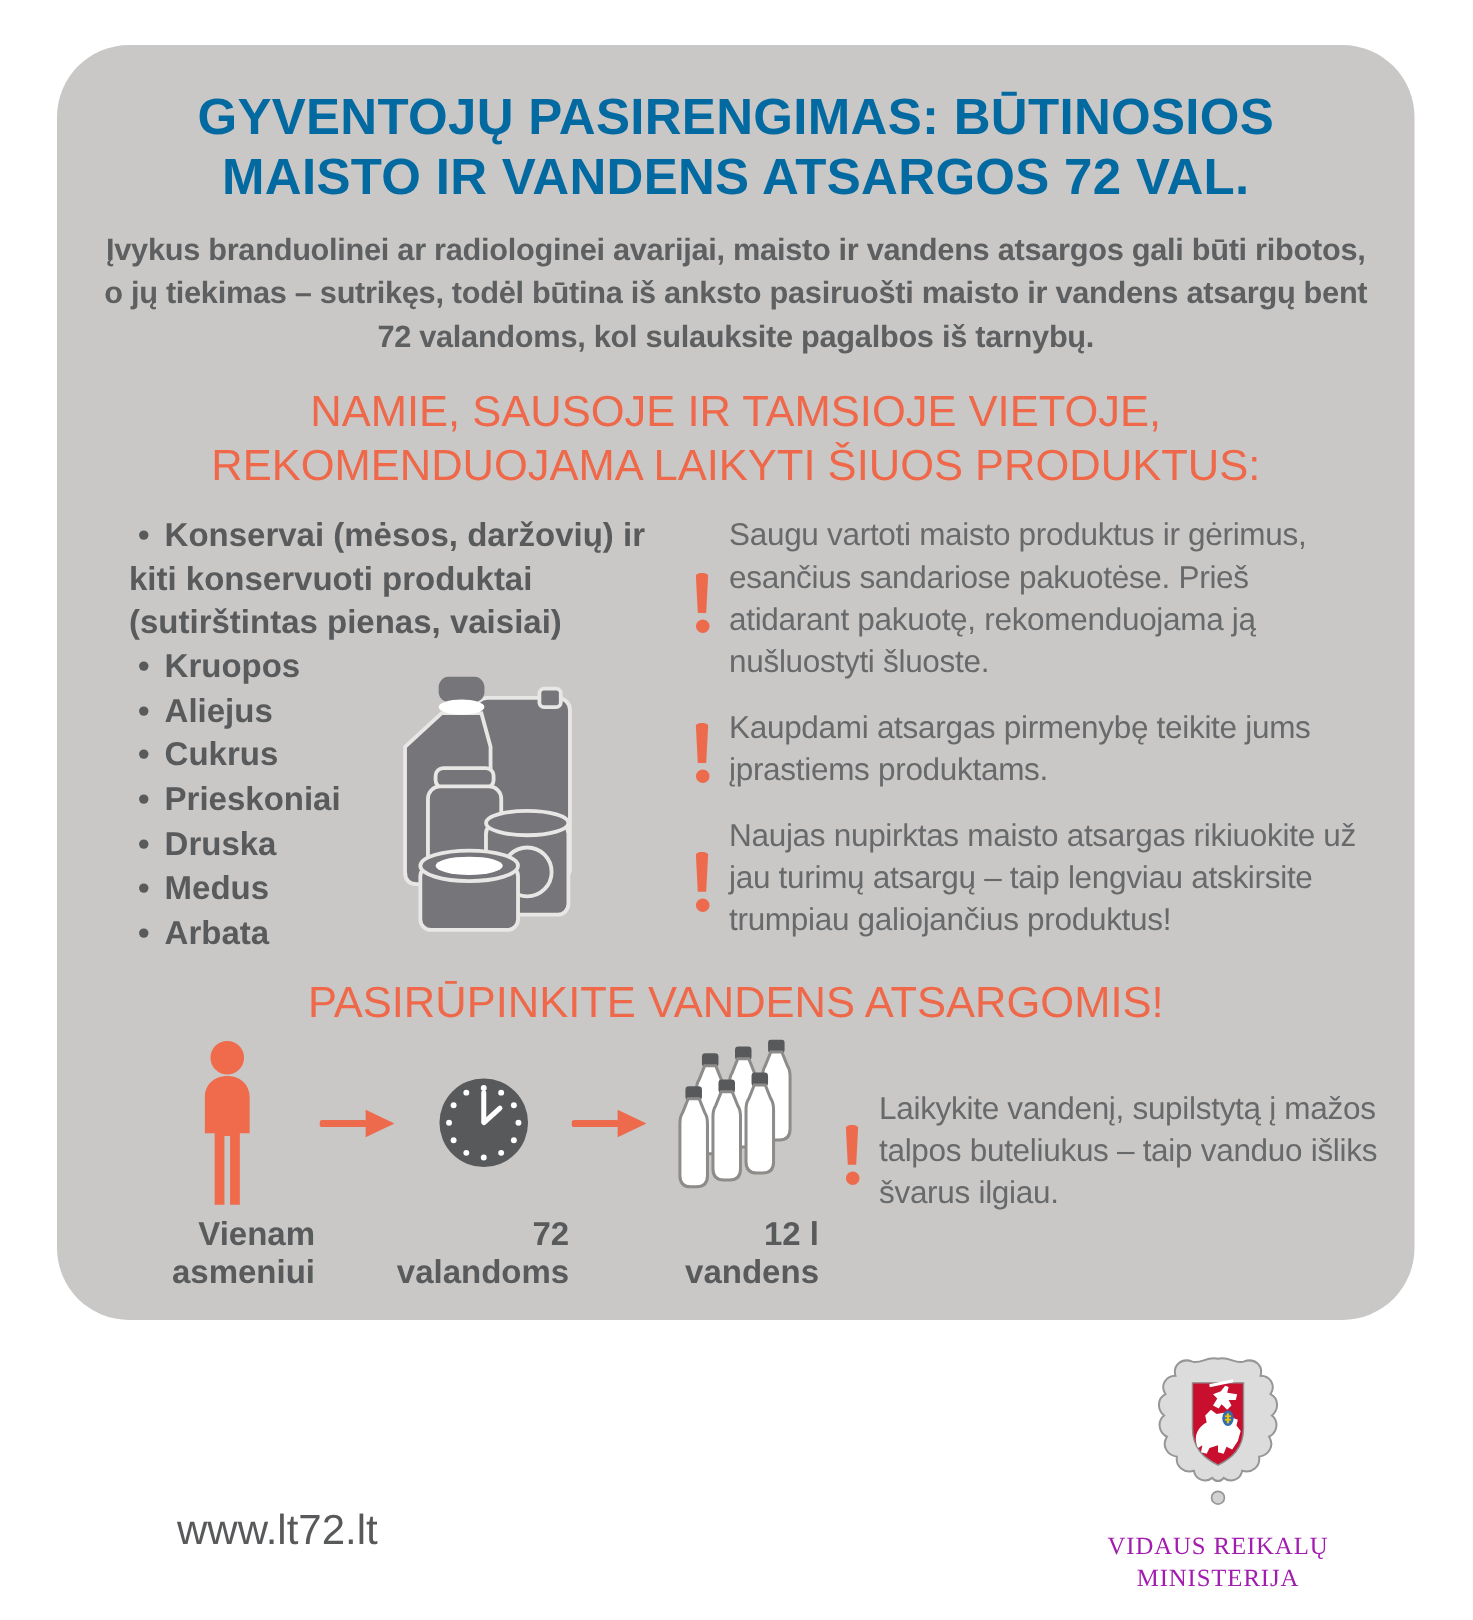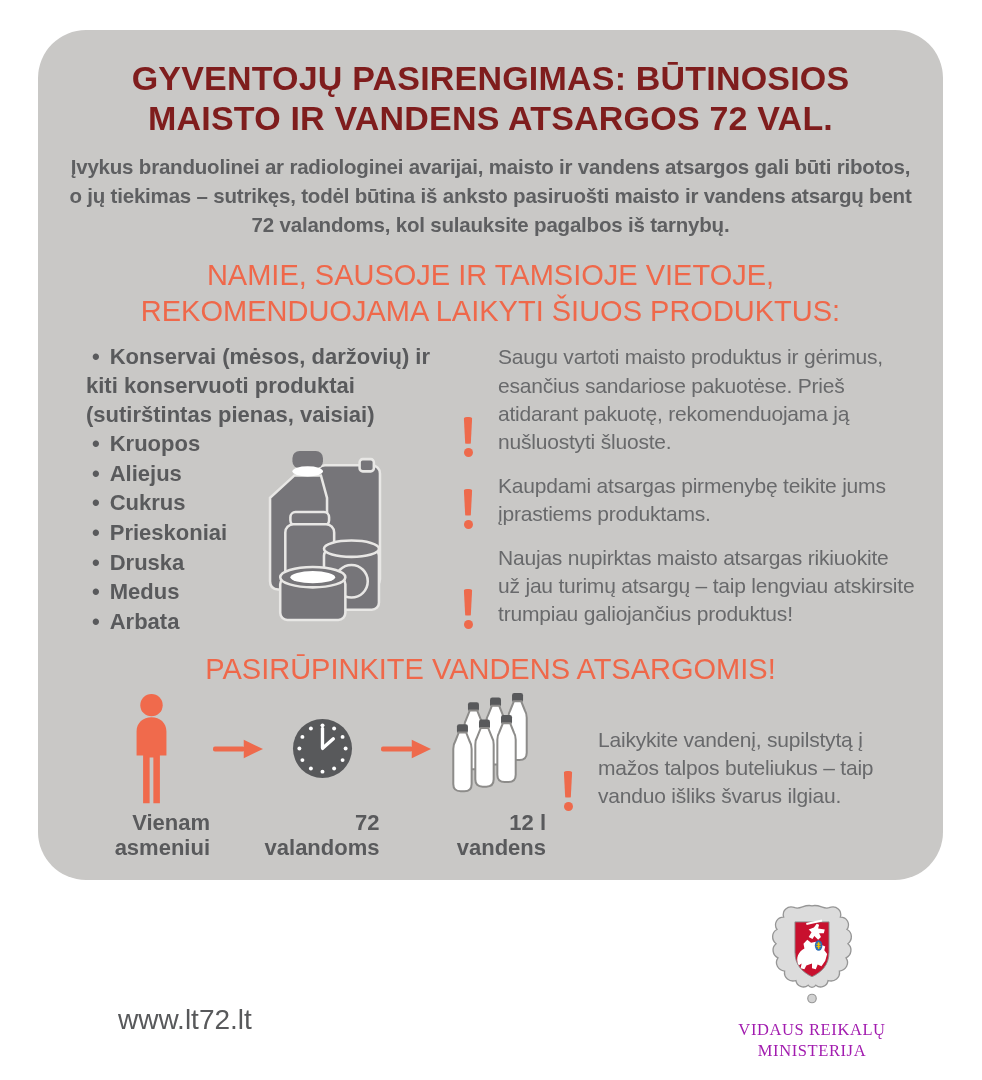--- a/index.html
+++ b/index.html
@@ -18,21 +18,21 @@
     top: 30px;
     width: 905px;
     height: 850px;
     background: #c9c8c6;
     border-radius: 48px;
     padding: 24px 24px 0 24px;
     text-align: center;
     overflow: hidden;
   }
   .title {
-    color: #7f1d1d;
+    color: #0369a1;
     font-size: 34px;
     font-weight: bold;
     line-height: 1.18;
     max-width: 810px;
     margin: 4px auto 0 auto;
     letter-spacing: 0.2px;
   }
   .intro {
     color: #5e5f61;
     font-weight: bold;
@@ -78,23 +78,22 @@
     top: 108px;
     width: 114px;
     height: auto;
   }
   .right-col {
     flex: 1;
     padding-left: 14px;
   }
   .warning {
     display: flex;
-    align-items: flex-end;
+    align-items: center;
     margin-bottom: 15px;
-    gap: 12px;
   }
   .warning p {
     color: #68696b;
     font-size: 21px;
     letter-spacing: -0.2px;
     line-height: 1.35;
   }
   .excl {
     flex: none;
     width: 12px;

